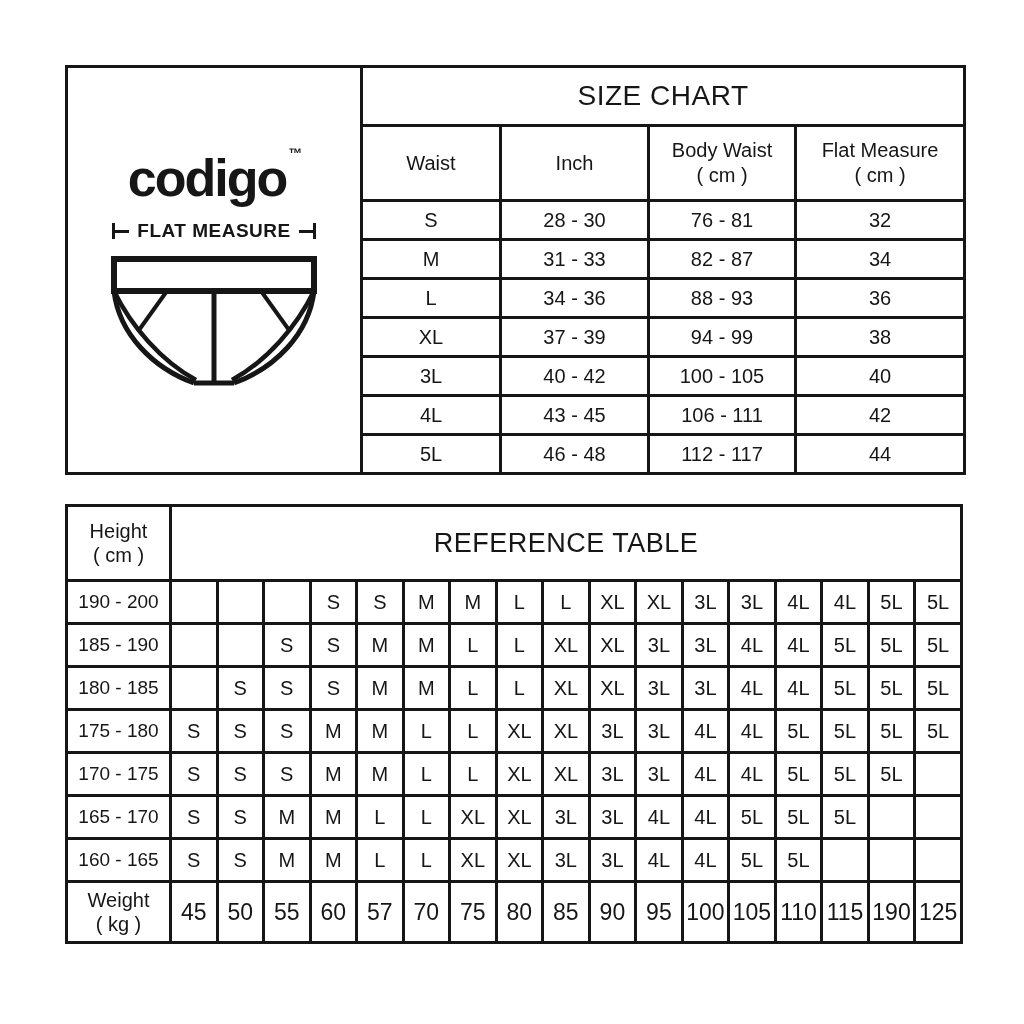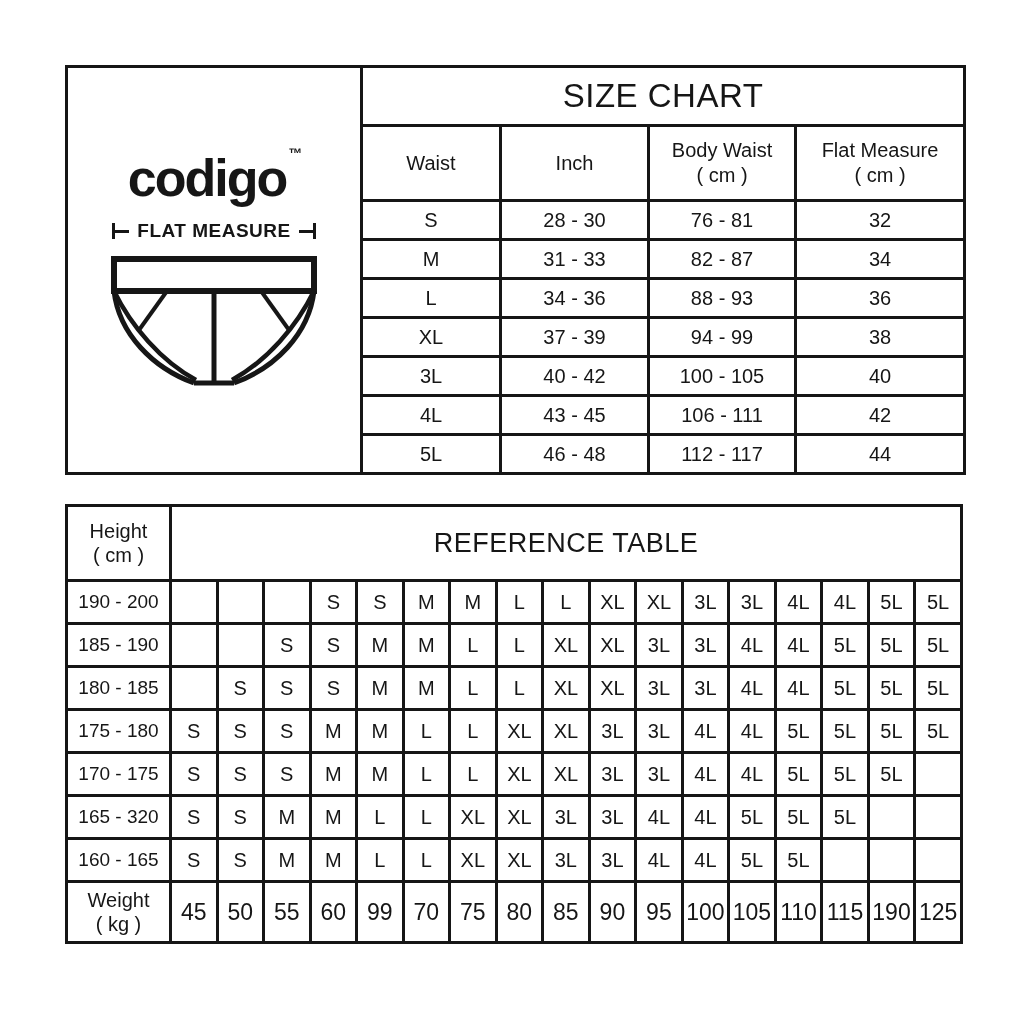--- a/index.html
+++ b/index.html
@@ -22,21 +22,21 @@
   .brand-inner{display:flex;flex-direction:column;align-items:center;justify-content:center;}
   .logo-row{line-height:1;margin-bottom:16px;}
   .logo-text{font-size:52px;font-weight:bold;letter-spacing:-2px;}
   .tm{font-size:14px;font-weight:bold;vertical-align:top;position:relative;top:-6px;left:2px;}
   .measure-row{display:flex;align-items:center;width:204px;margin-bottom:14px;}
   .tick{width:3px;height:16px;background:#161616;flex:0 0 auto;}
   .mline{flex:1;height:3px;background:#161616;}
   .measure-text{font-weight:bold;font-size:19px;white-space:nowrap;padding:0 8px;letter-spacing:0.5px;}
   .briefs-svg{display:block;}
 
-  .size-title-cell{height:56px;font-weight:bold;font-size:33px;letter-spacing:0.5px;}
+  .size-title-cell{height:56px;font-weight:bold;font-size:28px;letter-spacing:0.5px;}
   .size-col-header{height:72px;font-weight:bold;font-size:20px;line-height:1.25;}
   .size-data{height:36px;font-size:20px;}
 
   
   .ref-panel{position:absolute;left:65px;top:504px;width:898px;}
   .ref-title-cell{height:68px;font-weight:bold;font-size:27px;letter-spacing:0.5px;padding-right:104px;}
   .ref-corner{font-weight:bold;font-size:20px;line-height:1.2;}
   .ref-height{font-size:19px;height:40px;}
   .ref-cell{font-size:20px;}
   .weight-cell{font-size:23px;height:58px;}
@@ -267,21 +267,21 @@
           <td class="ref-cell">3L</td>
           <td class="ref-cell">3L</td>
           <td class="ref-cell">4L</td>
           <td class="ref-cell">4L</td>
           <td class="ref-cell">5L</td>
           <td class="ref-cell">5L</td>
           <td class="ref-cell">5L</td>
           <td class="ref-cell"></td>
         </tr>
         <tr>
-          <td class="ref-height">165 - 320</td>
+          <td class="ref-height">165 - 170</td>
           <td class="ref-cell">S</td>
           <td class="ref-cell">S</td>
           <td class="ref-cell">M</td>
           <td class="ref-cell">M</td>
           <td class="ref-cell">L</td>
           <td class="ref-cell">L</td>
           <td class="ref-cell">XL</td>
           <td class="ref-cell">XL</td>
           <td class="ref-cell">3L</td>
           <td class="ref-cell">3L</td>
@@ -315,21 +315,21 @@
         </tr>
         <tr id="weight-row">
         <td class="ref-corner" style="height:58px;">
           <div>Weight</div>
           <div>( kg )</div>
         </td>
       <td class="weight-cell">45</td>
           <td class="weight-cell">50</td>
           <td class="weight-cell">55</td>
           <td class="weight-cell">60</td>
-          <td class="weight-cell">99</td>
+          <td class="weight-cell">57</td>
           <td class="weight-cell">70</td>
           <td class="weight-cell">75</td>
           <td class="weight-cell">80</td>
           <td class="weight-cell">85</td>
           <td class="weight-cell">90</td>
           <td class="weight-cell">95</td>
           <td class="weight-cell">100</td>
           <td class="weight-cell">105</td>
           <td class="weight-cell">110</td>
           <td class="weight-cell">115</td>

